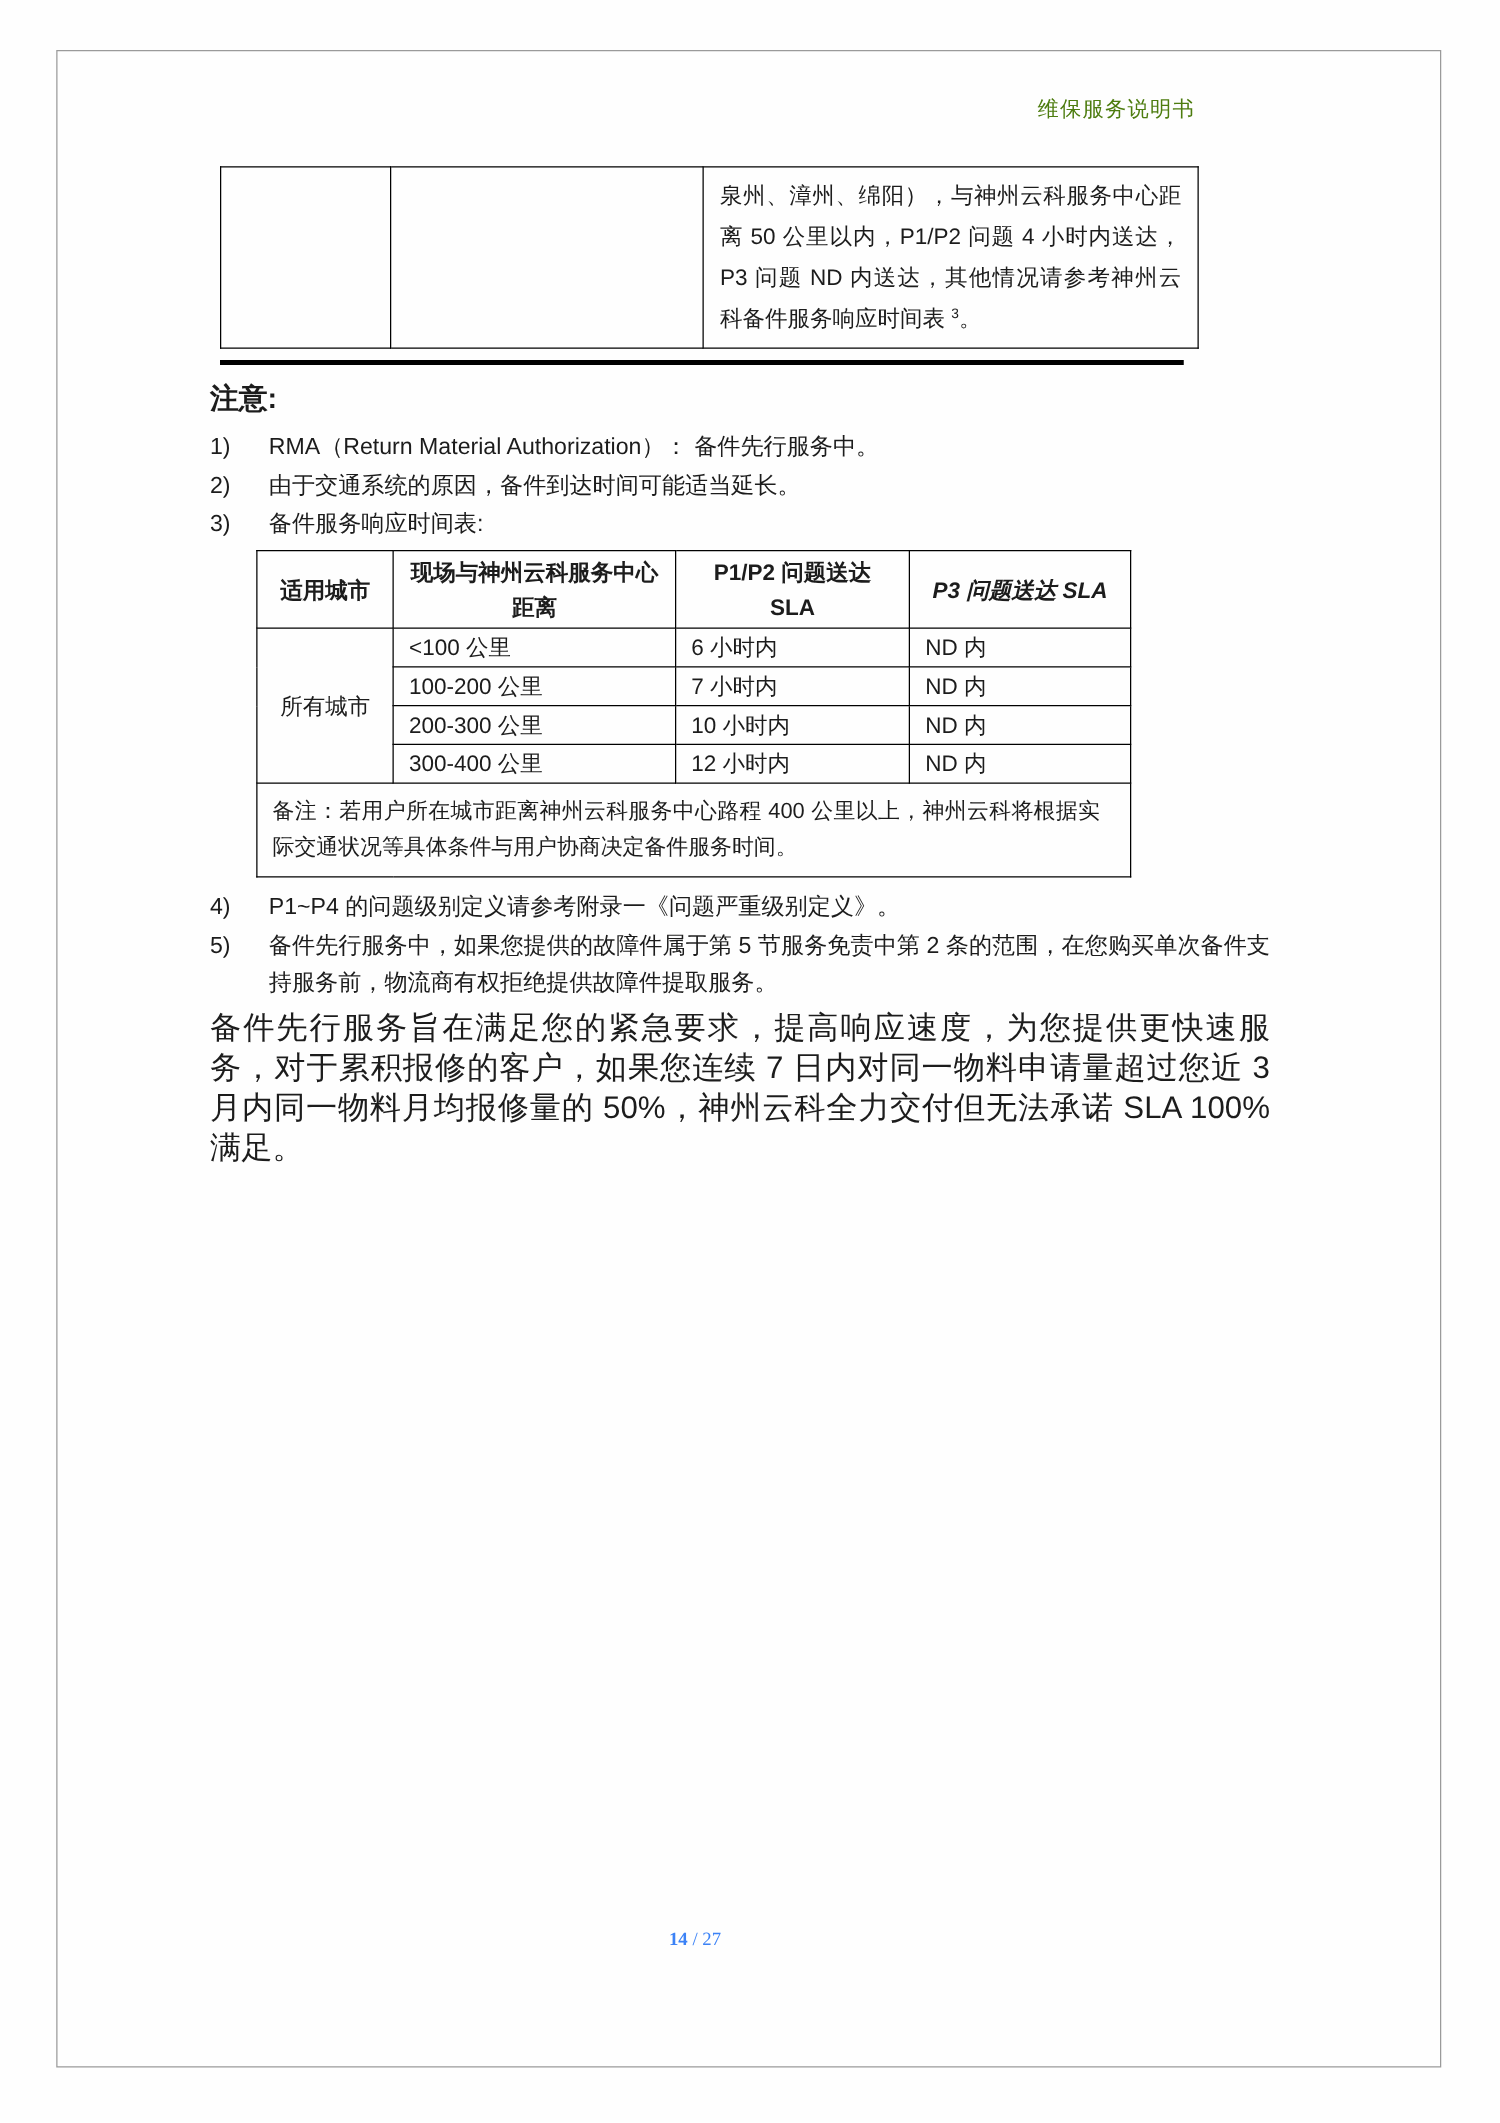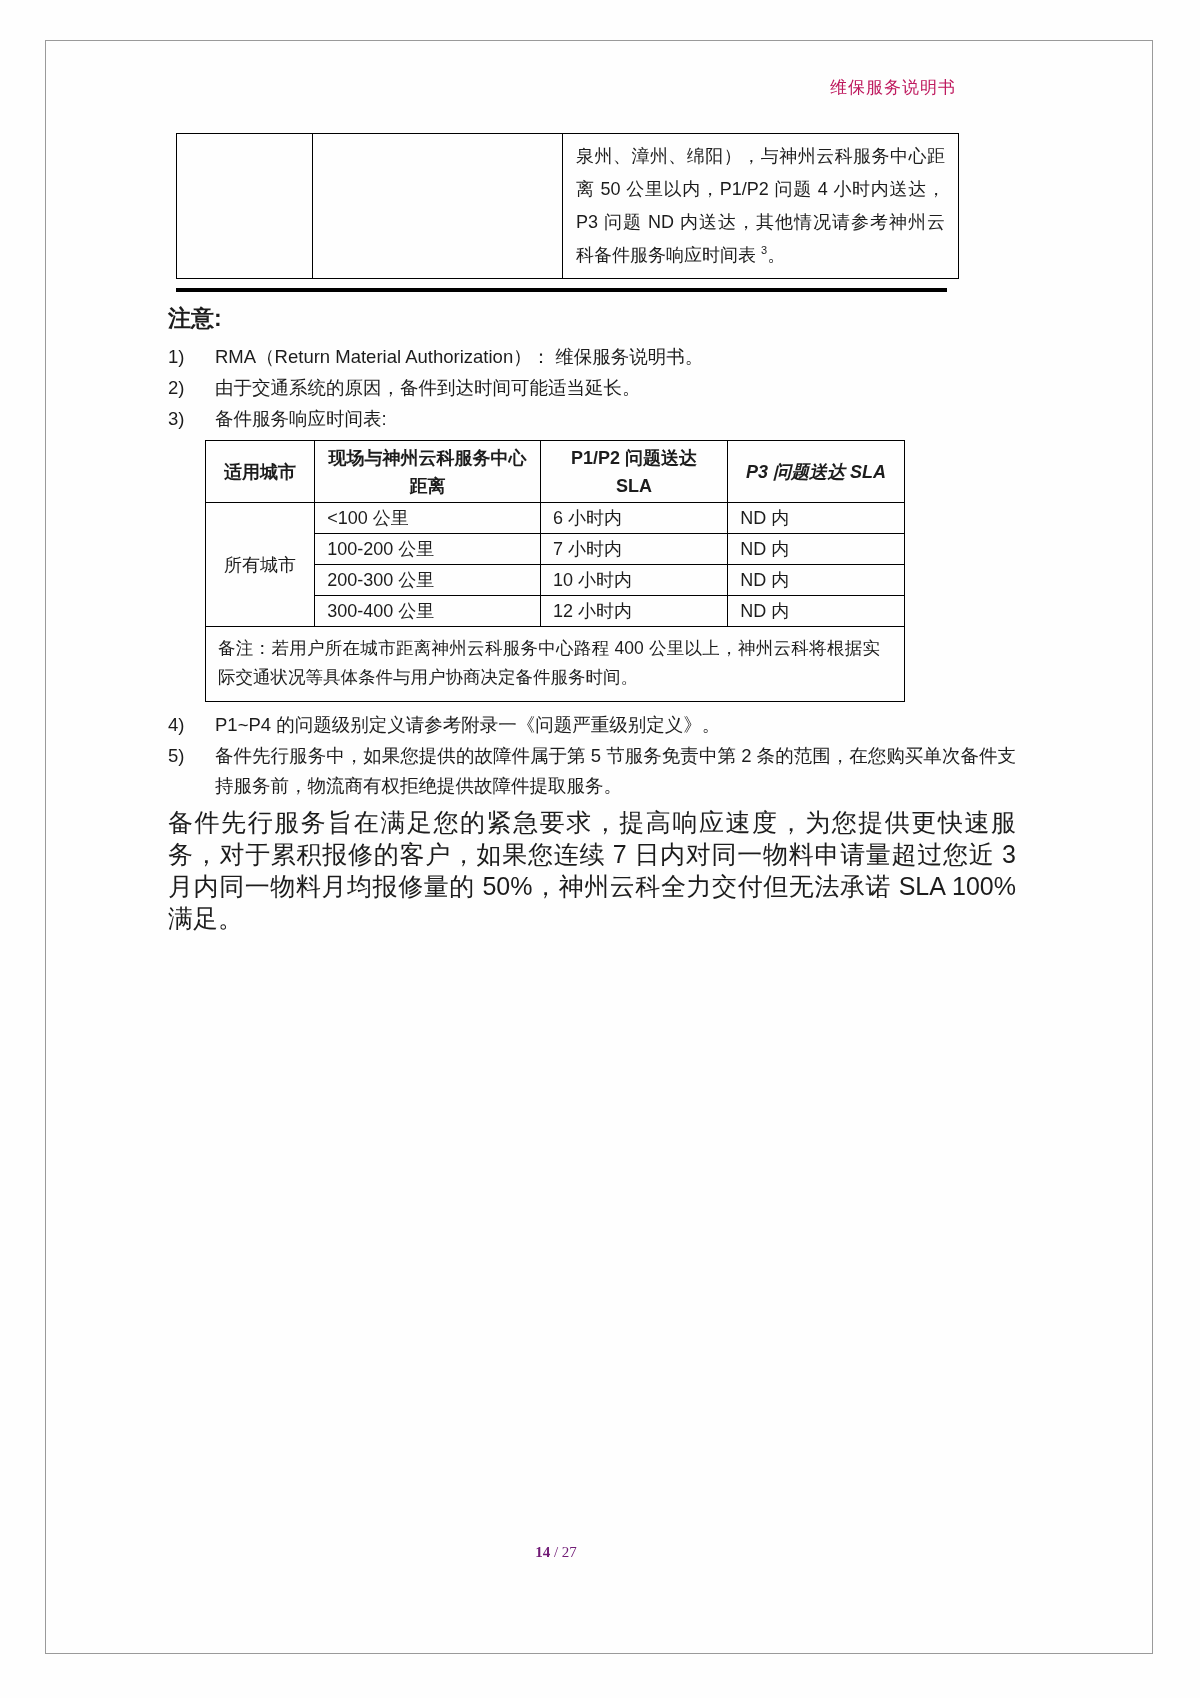--- a/index.html
+++ b/index.html
@@ -29,21 +29,21 @@
   }
   .header-title {
     position: absolute;
     top: 76px;
     left: 0;
     width: 956px;
     text-align: right;
     font-family: "Liberation Serif", "DejaVu Serif", serif;
     font-size: 17px;
     letter-spacing: 1px;
-    color: #be185d;
+    color: #4d7c0f;
   }
   
   .top-table {
     position: absolute;
     left: 176px;
     top: 133px;
     width: 782px;
     height: 137px;
     border-collapse: collapse;
     table-layout: fixed;
@@ -153,21 +153,21 @@
     margin-top: 5px;
   }
   .footer {
     position: absolute;
     top: 1544px;
     left: 0;
     width: 1112px;
     text-align: center;
     font-family: "Liberation Serif", "DejaVu Serif", serif;
     font-size: 15px;
-    color: #701a75;
+    color: #3b82f6;
   }
   .footer .cur { font-weight: bold; }
 </style>
 </head>
 <body>
 
 <div class="page">
 
   <div class="page-border"></div>
 
@@ -184,21 +184,21 @@
     </table>
 
   <div class="thick-rule"></div>
 
   <div class="content">
 
     <div class="notice-label">注意:</div>
 
     <div class="li">
       <span class="num">1)</span>
-      <span class="txt">RMA（Return Material Authorization）： 维保服务说明书。</span>
+      <span class="txt">RMA（Return Material Authorization）： 备件先行服务中。</span>
     </div>
 
     <div class="li">
       <span class="num">2)</span>
       <span class="txt">由于交通系统的原因，备件到达时间可能适当延长。</span>
     </div>
 
     <div class="li">
       <span class="num">3)</span>
       <span class="txt">备件服务响应时间表:</span>

